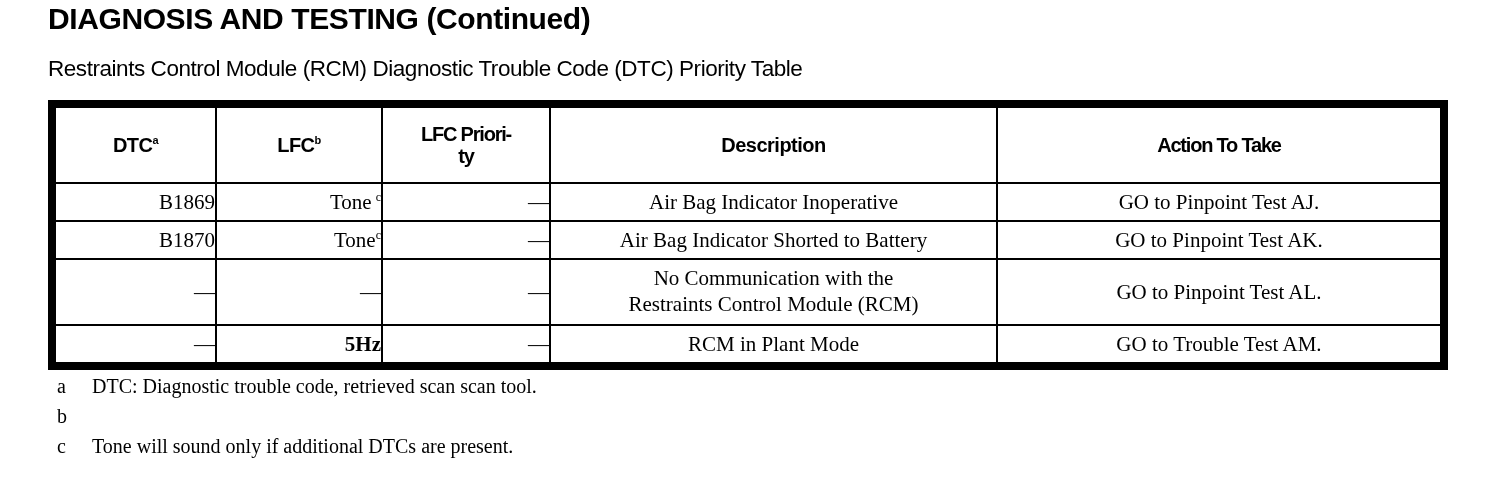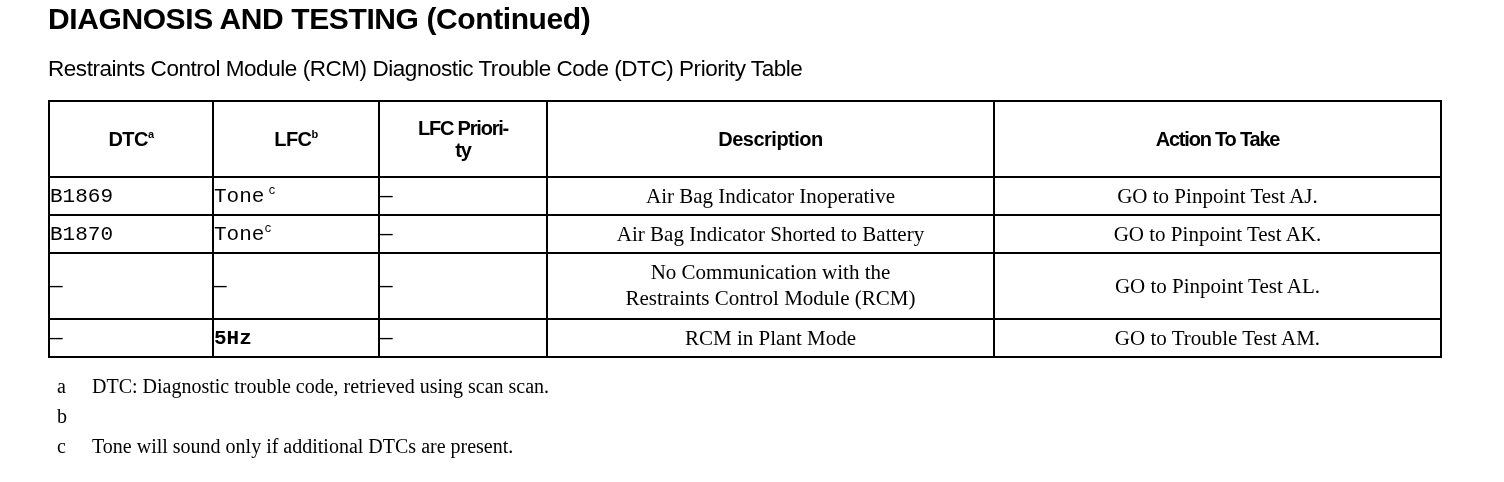--- a/index.html
+++ b/index.html
@@ -53,21 +53,21 @@
     position: absolute;
     left: 48px;
     top: 100px;
     width: 1392px;
   }
 
   table.dtc-table {
     border-collapse: collapse;
     table-layout: fixed;
     width: 1392px;
-    border: 2px solid #000000;
+    border: 8px solid #000000;
   }
 
   table.dtc-table td,
   table.dtc-table th {
     border: 2px solid #000;
     padding: 0;
     vertical-align: middle;
   }
 
   
@@ -100,21 +100,21 @@
   }
   .tight { letter-spacing: -1.2px; }
 
   tbody td {
     font-family: "Liberation Serif", serif;
     font-size: 21px;
   }
   tbody tr.r-short td { height: 36px; }
   tbody tr.r-tall  td { height: 64px; }
 
-  td.ctr  { text-align: left; font-family: Liberation Mono, monospace; }
+  td.ctr  { text-align: right; }
   td.lft  { text-align: center; padding-left: 9px; }
 
   td sup {
     font-size: 12px;
     vertical-align: super;
     line-height: 0;
   }
   .bold { font-weight: bold; }
   .dash { font-size: 21px; }
   .two-line { line-height: 1.22; margin-top: 35px; }
@@ -203,21 +203,21 @@
           <td class="lft">GO to Trouble Test AM.</td>
         </tr>
 
       </tbody>
     </table>
   </div>
 
   <div class="footnotes">
     <div class="footnote-row">
       <span class="fn-marker">a</span>
-      <span class="fn-text">DTC: Diagnostic trouble code, retrieved using scan scan.</span>
+      <span class="fn-text">DTC: Diagnostic trouble code, retrieved scan scan tool.</span>
     </div>
     <div class="footnote-row">
       <span class="fn-marker">b</span>
     </div>
     <div class="footnote-row">
       <span class="fn-marker">c</span>
       <span class="fn-text">Tone will sound only if additional DTCs are present.</span>
     </div>
   </div>
 

